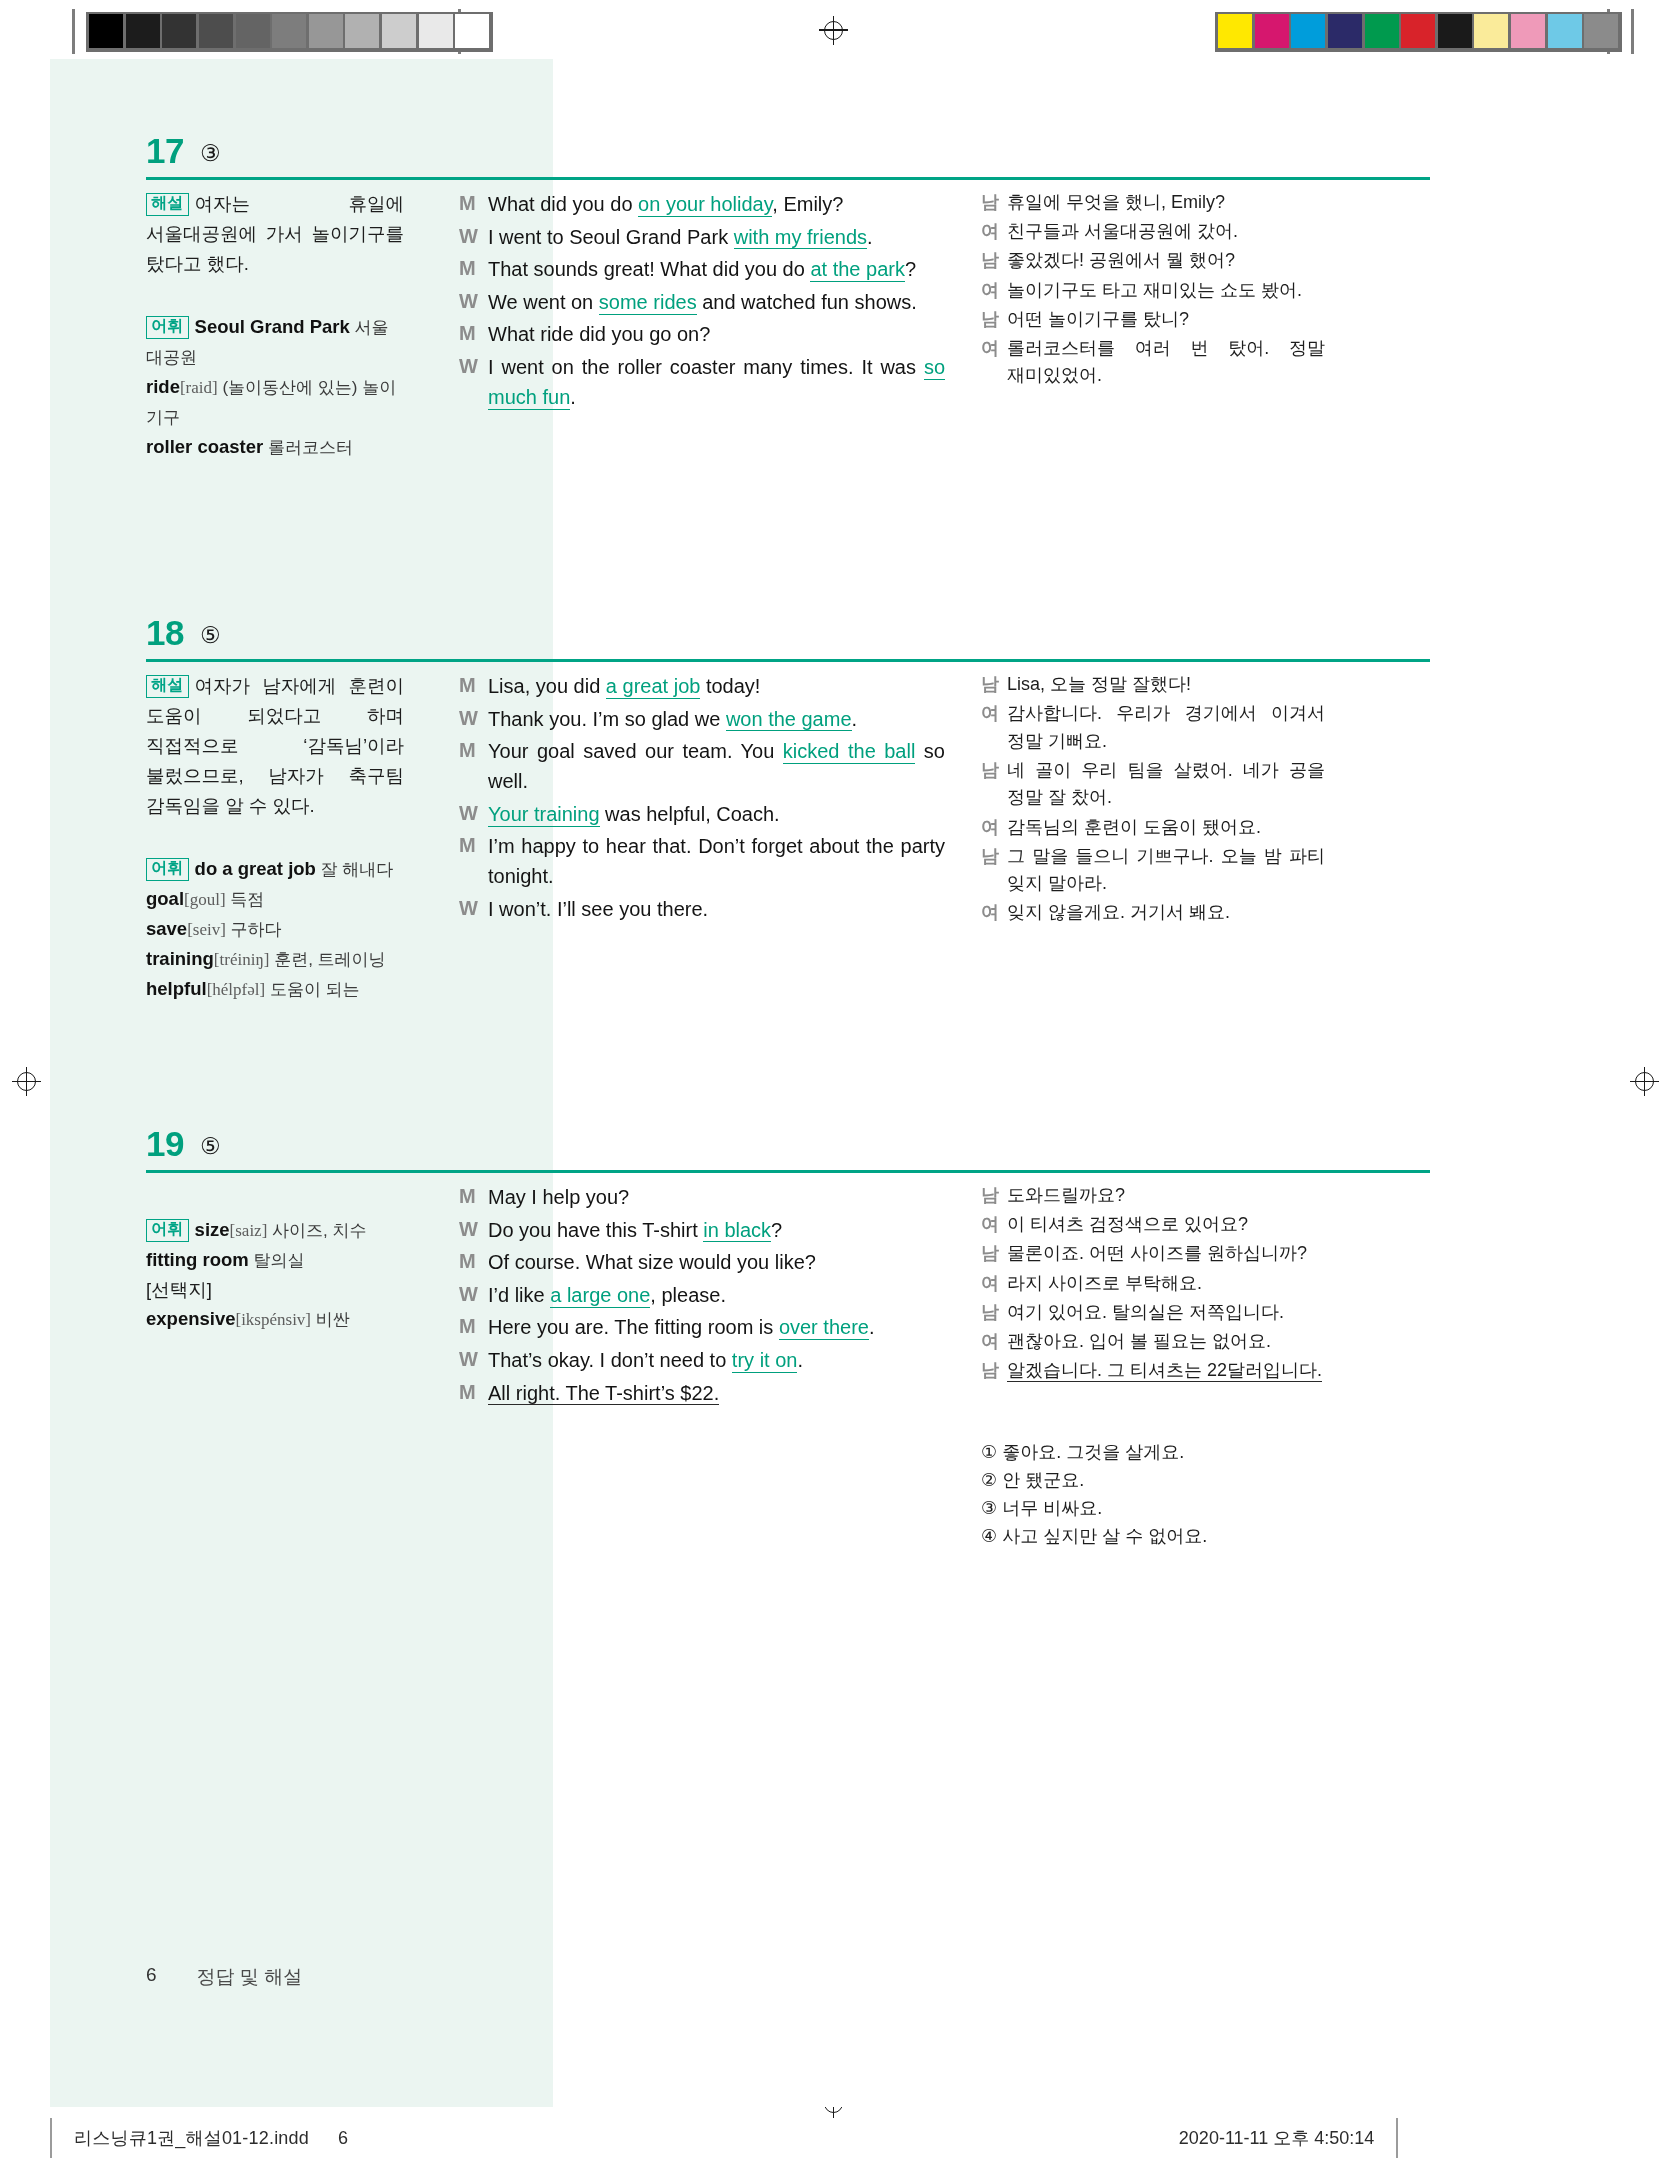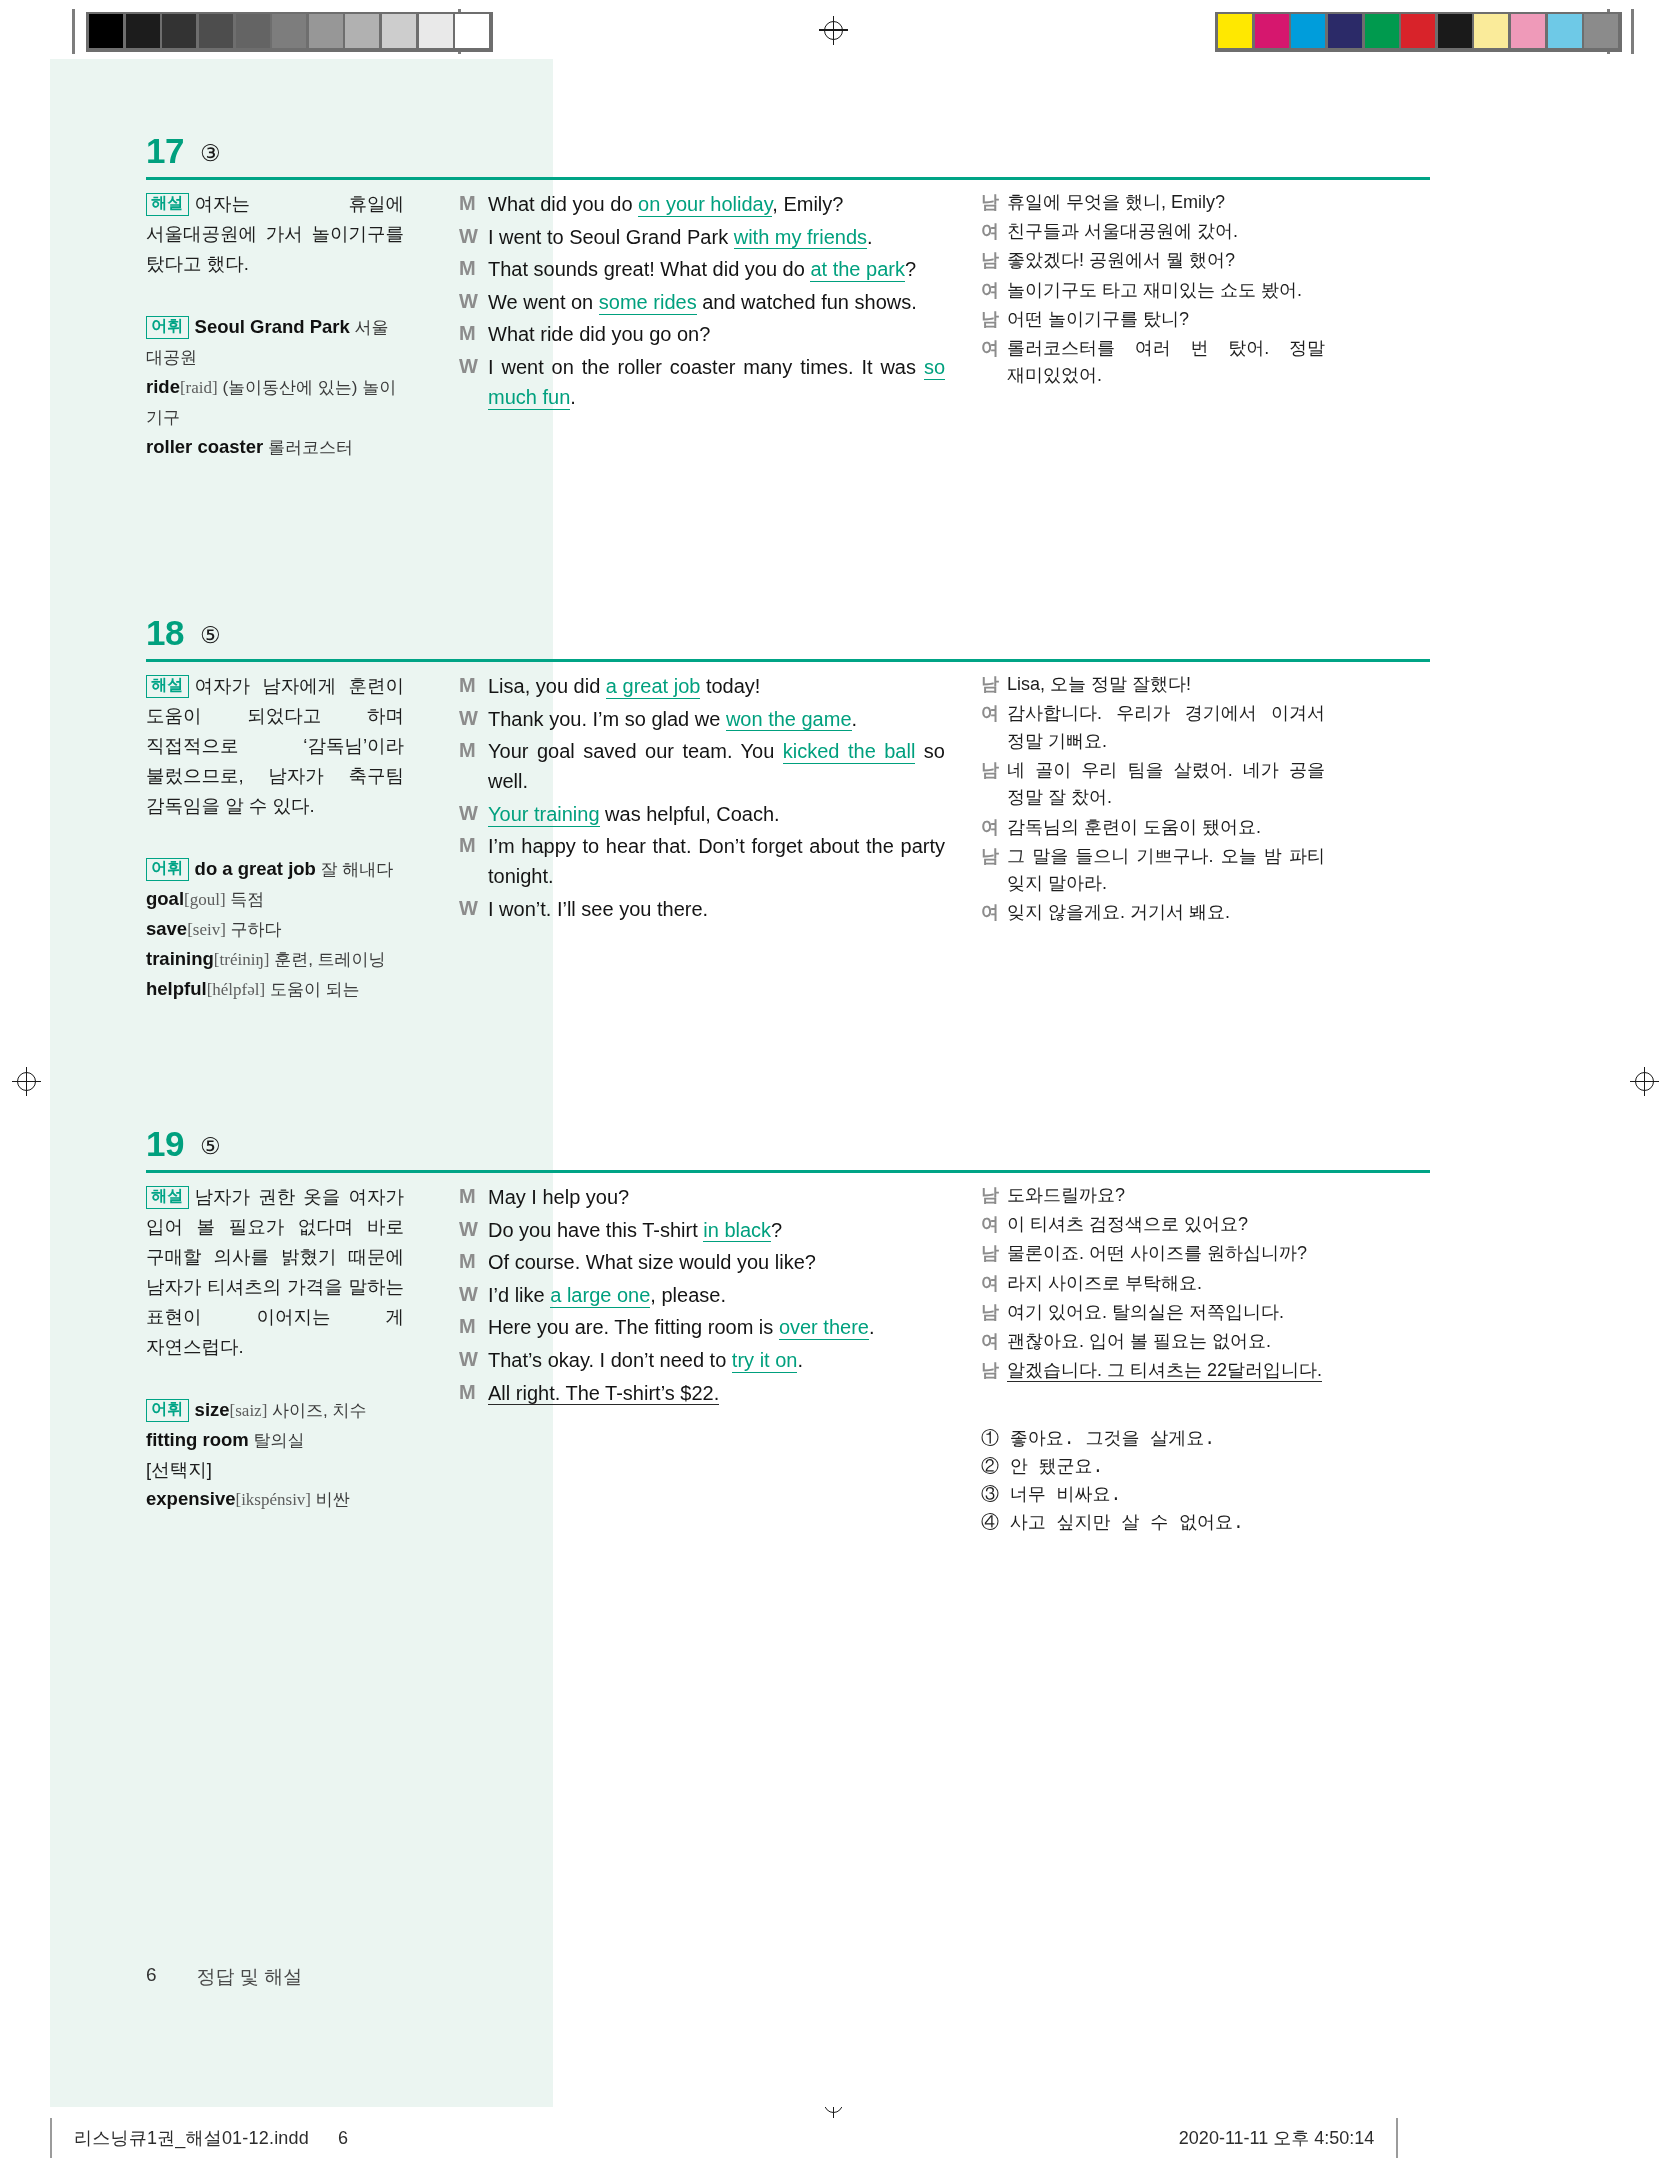--- a/index.html
+++ b/index.html
@@ -113,21 +113,21 @@
   .hl { color: #00a07e; border-bottom: 1.4px solid #00a07e; padding-bottom:0.9px;margin-top:48px; }
   .ul-plain { border-bottom: 1.4px solid #2a2a2a; padding-bottom:0.9px; }
 
   
   .tline { display: flex; margin-bottom: 1.7px; }
   .tspk { flex: 0 0 26px; font-size: 18px; font-weight: bold; color: #8c8c8c; line-height: 27.5px; }
   .ttext { flex: 1; font-size: 18px; line-height: 27.5px; color: #1d1d1d; word-break: keep-all; }
   .tline.justify .ttext { text-align: justify; text-align-last: left; }
   .ttext .ul { border-bottom: 1.2px solid #2a2a2a; padding-bottom: 0.9px; }
 
-  .choices { margin-top: 40px; font-size: 18px; line-height: 28px; color:#1d1d1d;font-family:Liberation Mono, monospace; }
+  .choices { margin-top: 53px; font-size: 18px; line-height: 28px; color:#1d1d1d; }
   .choices div { white-space: nowrap; }
 
   
   .pagefoot { position: absolute; left: 146px; top: 1964px; display:flex; gap: 40px;
               font-size: 19px; color: #4a4a4a; }
   .pagefoot .pnum { color:#333; }
 
   .slug {
     position: absolute; left: 50px; top: 2112px;
     width: 1348px; height: 52px;
@@ -334,21 +334,20 @@
         </div>
       </div>
       <div class="qblock" id="q19" style="top: 1122px;">
         <div class="qhead">
           <span class="qnum">19</span>
           <span class="qans">⑤</span>
           <span class="qrule"></span>
         </div>
         <div class="cols">
           <div class="col-expl">
-            <div class="expl-para"><span class="chip">해설</span>남자가 권한 옷을 여자가 입어 볼 필요가 없다며 바로 구매할 의사를 밝혔기 때문에 남자가 티셔츠의 가격을 말하는 표현이 이어지는 게 자연스럽다.</div>
             <div class="vocab">
               <div class="line"><span class="chip">어휘</span><span class="en">size</span><span class="ipa">[saiz]</span><span class="kr"> 사이즈, 치수</span></div>
               <div class="line"><span class="en">fitting room</span><span class="kr"> 탈의실</span></div>
               <div class="sel">[선택지]</div>
               <div class="line"><span class="en">expensive</span><span class="ipa">[ikspénsiv]</span><span class="kr"> 비싼</span></div>
             </div>
           </div>
           <div class="col-dial">
             <div class="dline">
               <span class="spk">M</span>

